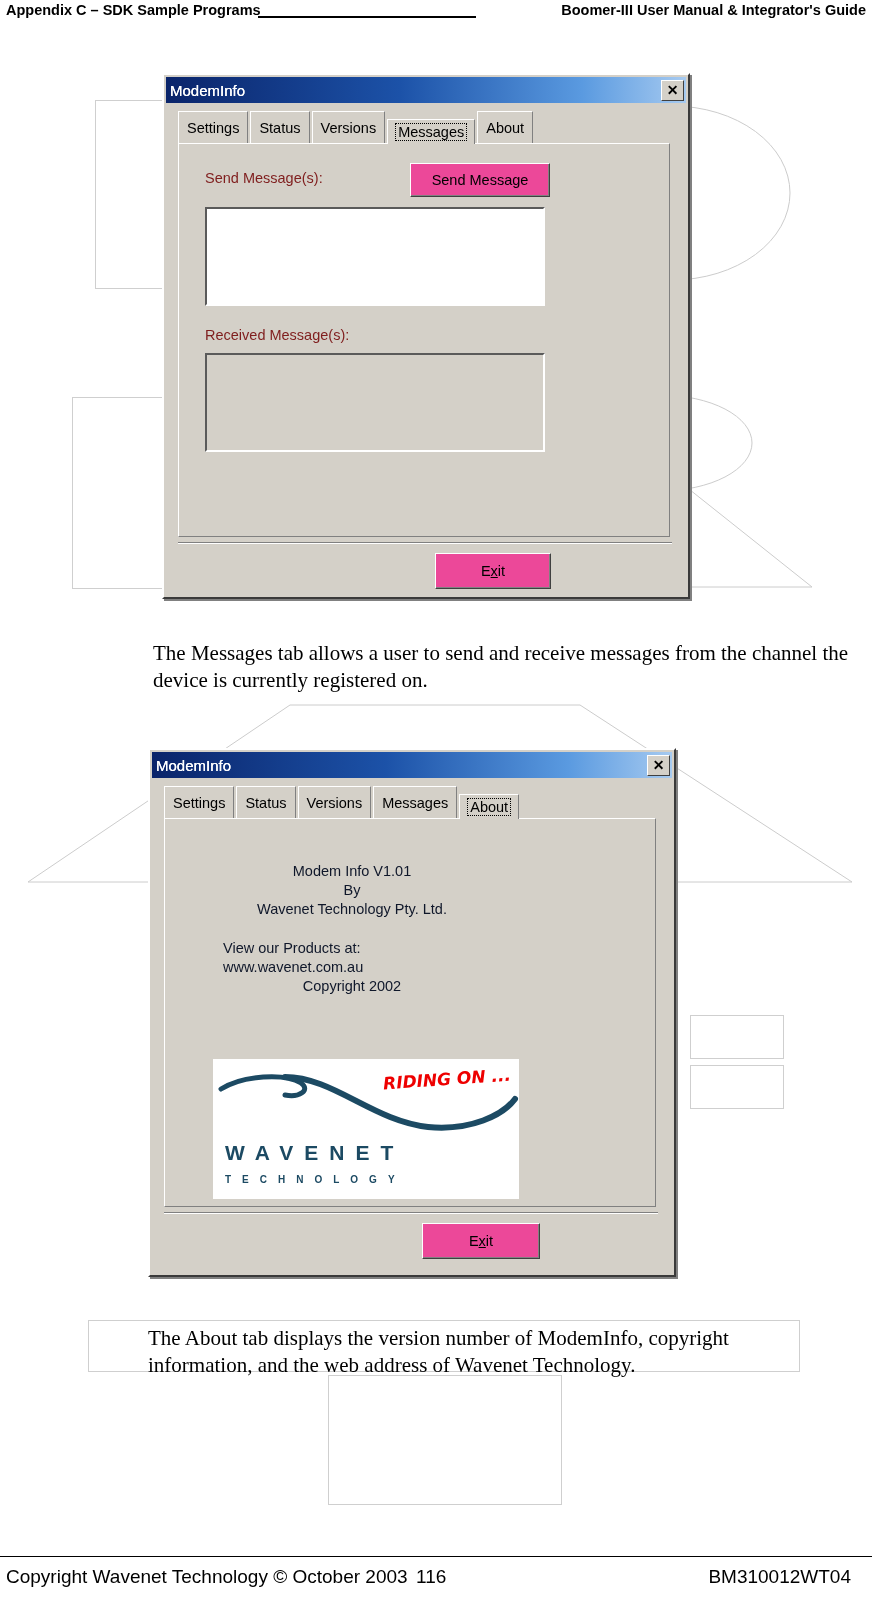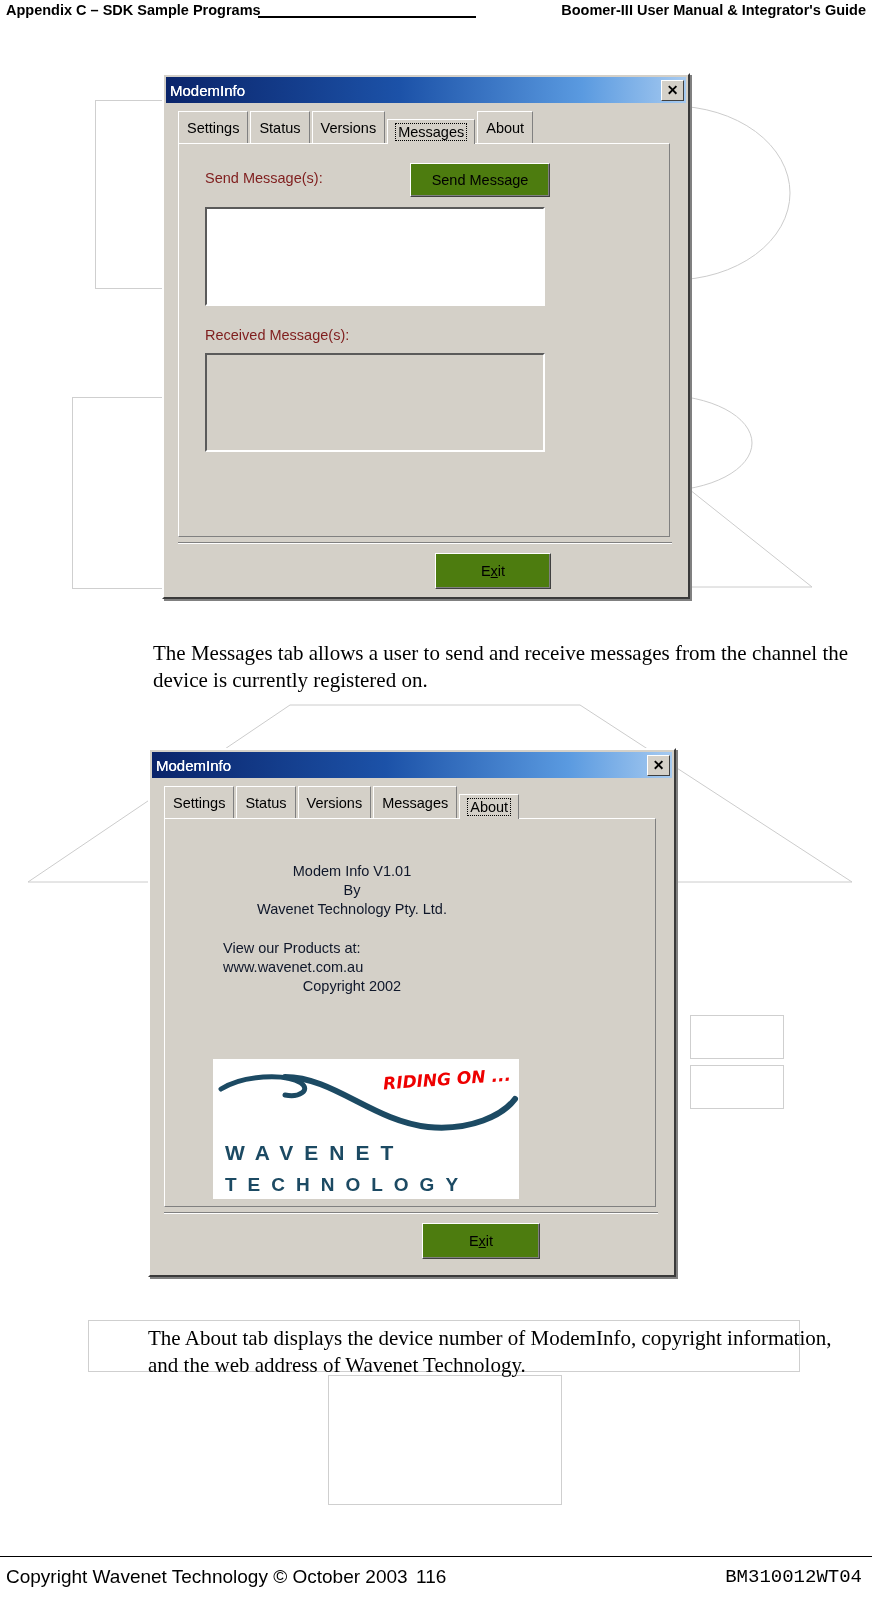--- a/index.html
+++ b/index.html
@@ -143,21 +143,21 @@
     border-left: 2px solid #5a5a5a;
     border-right: 2px solid #ffffff;
     border-bottom: 2px solid #ffffff;
     box-sizing: border-box;
   }
   .editbox.disabled { background: #d4d0c8; }
 
   
   .btn {
     position: absolute;
-    background: #4d7c0f;
+    background: #ec4899;
     border-top: 1.5px solid #ffffff;
     border-left: 1.5px solid #ffffff;
     border-right: 1.5px solid #404040;
     border-bottom: 1.5px solid #404040;
     box-shadow: inset -1px -1px 0 0 #808080;
     display: flex; align-items: center; justify-content: center;
     font-size: 14.5px;
     color: #000;
     box-sizing: border-box;
     font-family: "Liberation Sans", sans-serif;
@@ -196,21 +196,21 @@
     letter-spacing: 11px;
     font-size: 21px;
     white-space: nowrap;
   }
   .logo-word2 {
     position: absolute;
     font-family: "Liberation Sans", sans-serif;
     font-weight: bold;
     color: #1c4a63;
     letter-spacing: 11px;
-    font-size: 19px;
+    font-size: 10px;
     white-space: nowrap;
   }
   .logo-tag {
     position: absolute;
     font-family: "DejaVu Sans", sans-serif;
     font-weight: bold;
     font-style: italic;
     color: #ee0000;
     font-size: 17px;
     letter-spacing: 0px;
@@ -237,21 +237,21 @@
   .footer {
     position: absolute;
     top: 1566px;
     font-family: "Liberation Sans", sans-serif;
     font-size: 19px;
     color: #000;
     white-space: nowrap;
   }
   .ft-left  { left: 6px; }
   .ft-mid   { left: 416px; }
-  .ft-right { right: 10px; font-family: Liberation Mono, monospace; }
+  .ft-right { right: 21px; }
 </style>
 </head>
 <body>
 
 <div class="artifacts">
   <div class="art-rect" style="left:95px;  top:100px;  width:200px; height:187px;"></div>
   <div class="art-rect" style="left:72px;  top:397px;  width:186px; height:190px;"></div>
   <div class="art-rect" style="left:690px; top:1015px; width:92px;  height:42px;"></div>
   <div class="art-rect" style="left:690px; top:1065px; width:92px;  height:42px;"></div>
   <div class="art-rect" style="left:88px;  top:1320px; width:710px; height:50px;"></div>
@@ -365,18 +365,18 @@
     </div>
   </div>
 
   <div class="groove" style="left:14px; top:462px; width:494px;"></div>
 
   <div class="btn" style="left:272px; top:473px; width:118px; height:36px;">
     <span><span>E</span><span class="accel">x</span><span>it</span></span>
   </div>
 </div>
 
-<div class="para" style="left:148px; top:1325px; width:690px;">The About tab displays the device number of ModemInfo, copyright information, and the web address of Wavenet Technology.</div>
+<div class="para" style="left:148px; top:1325px; width:690px;">The About tab displays the version number of ModemInfo, copyright information, and the web address of Wavenet Technology.</div>
 
 <div class="footer-rule"></div>
 <div class="footer ft-left">Copyright Wavenet Technology © October 2003</div>
 <div class="footer ft-mid">116</div>
 <div class="footer ft-right">BM310012WT04</div>
 
 </body></html>

